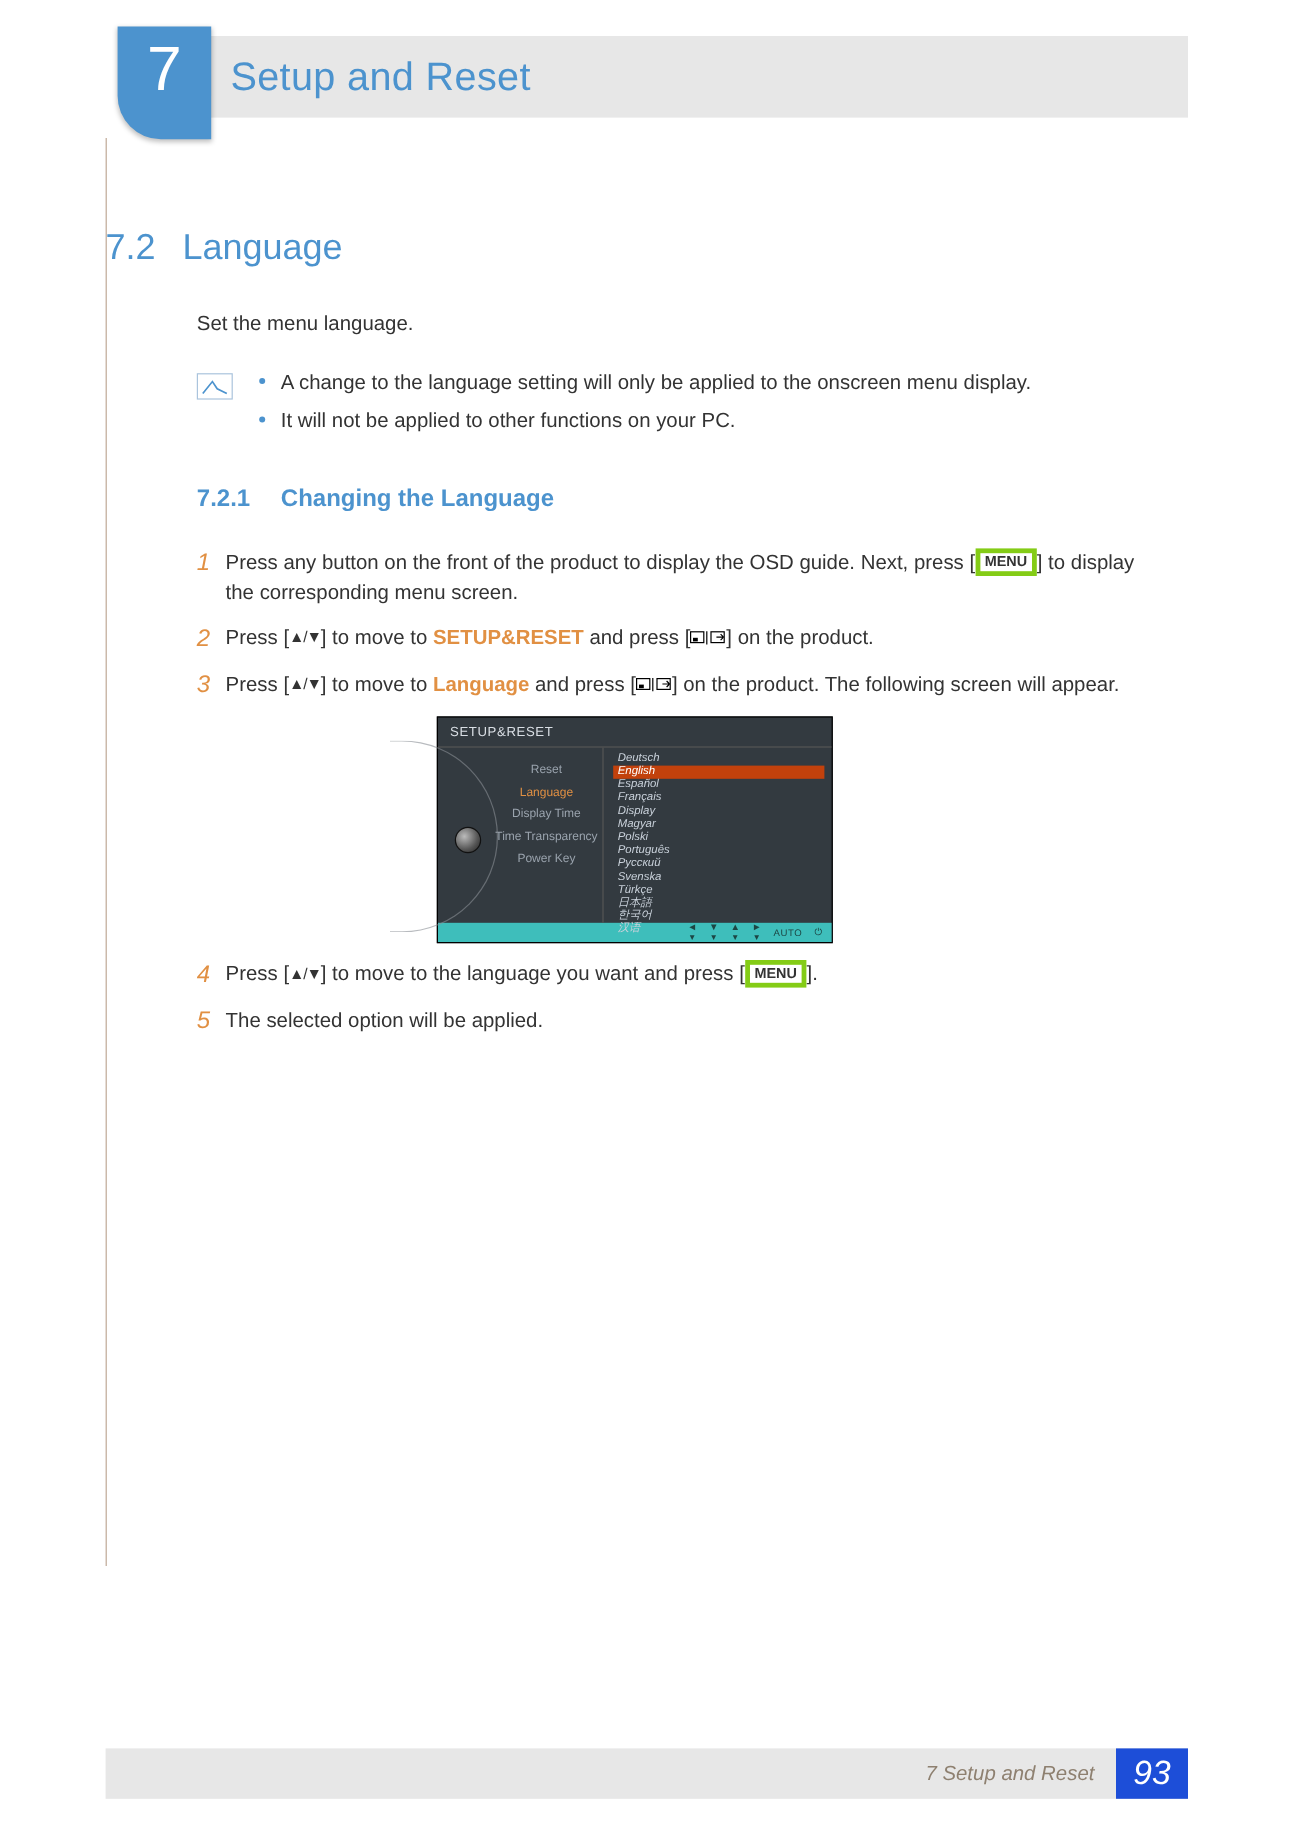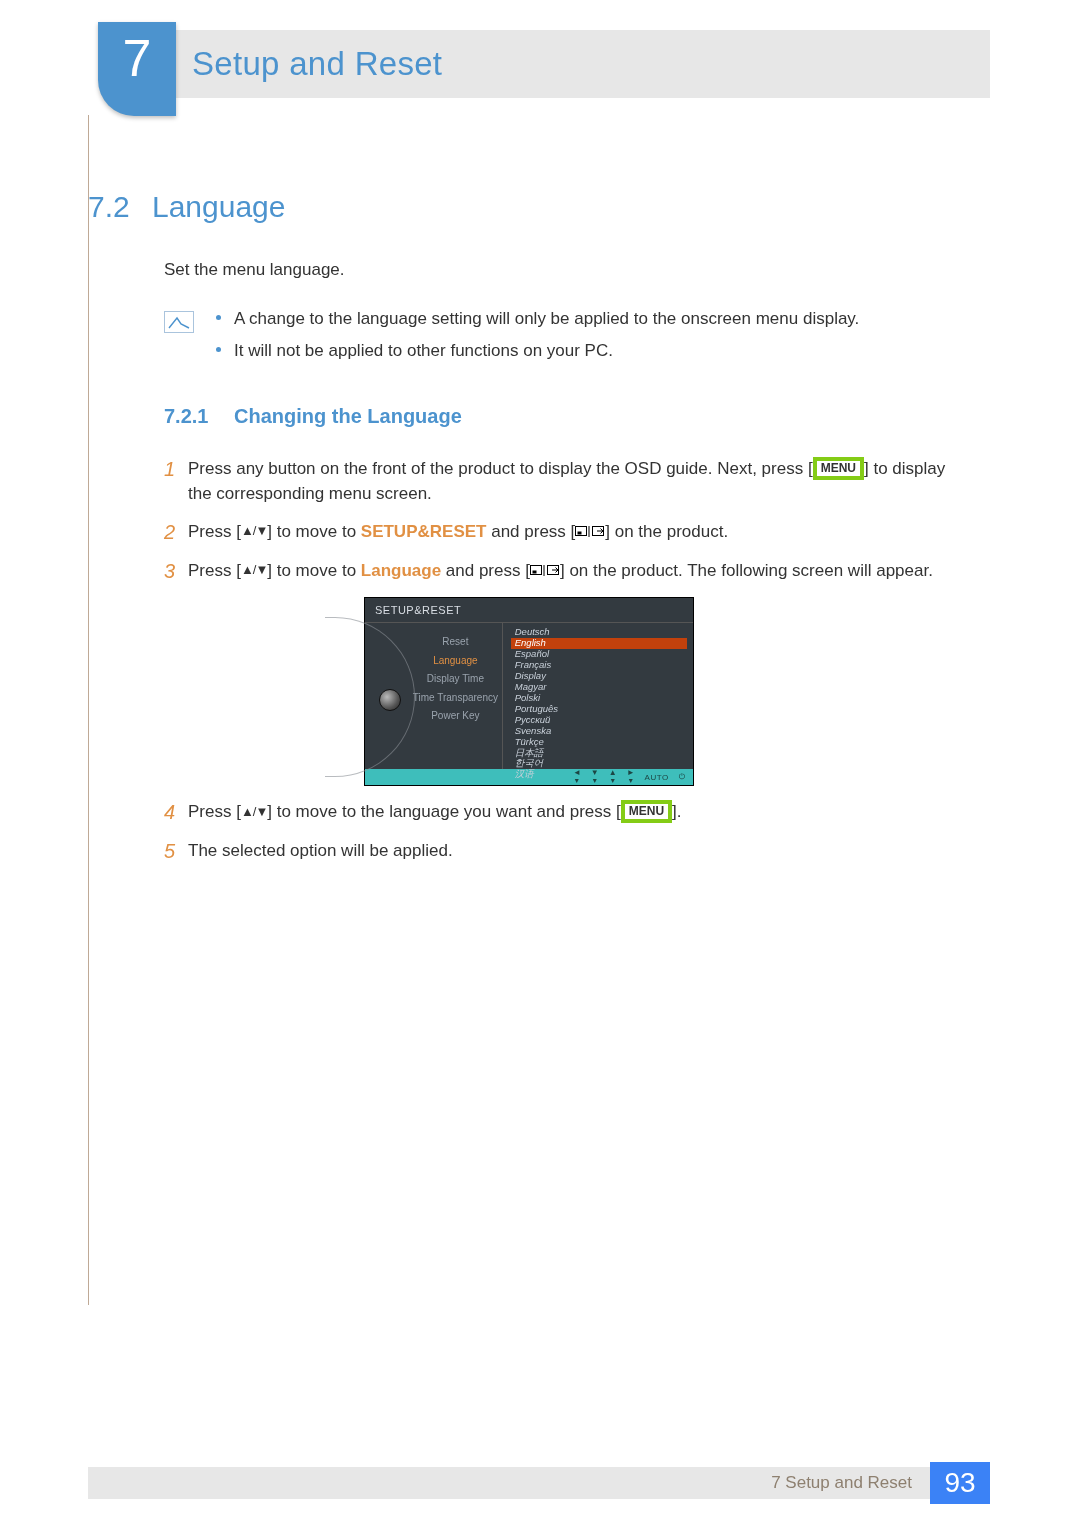--- a/index.html
+++ b/index.html
@@ -150,26 +150,26 @@
     font-size:9px;
   }
   .osd-footer .fbtn {
     display:flex; flex-direction:column; align-items:center; line-height:1;
     gap:0;
   }
   .osd-footer .fbtn .glyph{font-size:8px;}
   .osd-footer .auto{font-size:8px; letter-spacing:0.5px;}
   
   .footer-bar {
-    position:absolute; left:88px; bottom:28px; width:902px; height:32px;
-    background:#e7e7e7; display:flex; align-items:center; justify-content:flex-end;
+    position:absolute; left:88px; bottom:28px; width:902px; height:42px;
+    background:#e7e7e7; display:flex; align-items:center; justify-content:flex-end;font-style:italic;
   }
   .footer-text { color:#8e8070; font-size:17px; margin-right:0; }
   .footer-badge {
-    width:60px; height:42px; background:#3b82f6; color:#fff;
+    width:60px; height:42px; background:#1d4ed8; color:#fff;
     display:flex; align-items:center; justify-content:center;
     font-size:28px; margin-left:18px;
   }
 </style>
 </head>
 <body>
 
 <div class="page">
 
   <div class="sidebar-line"></div>

